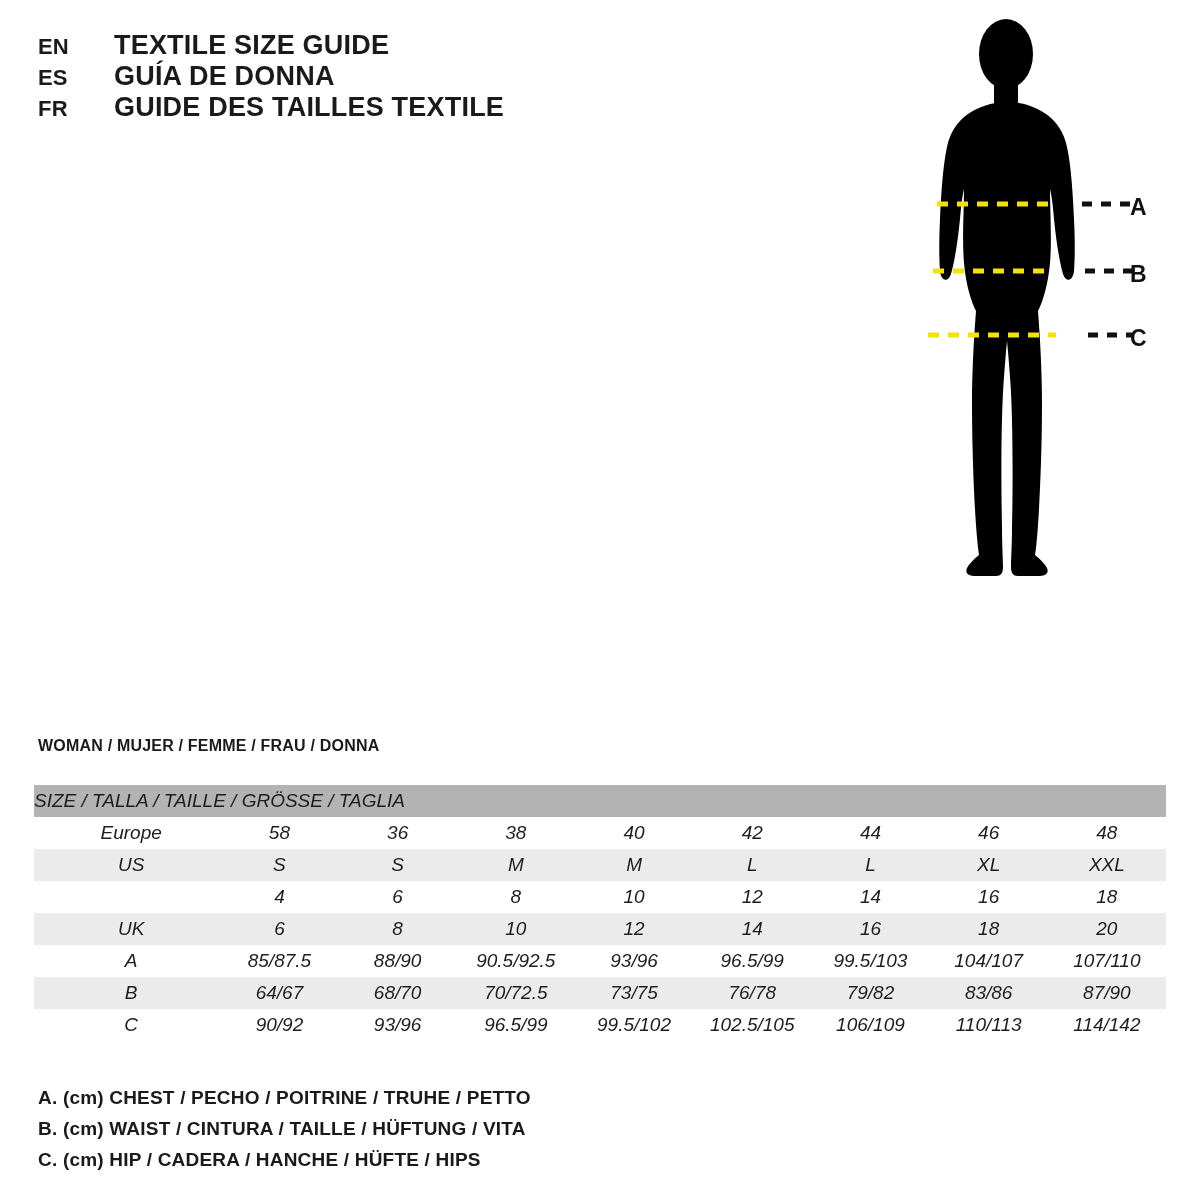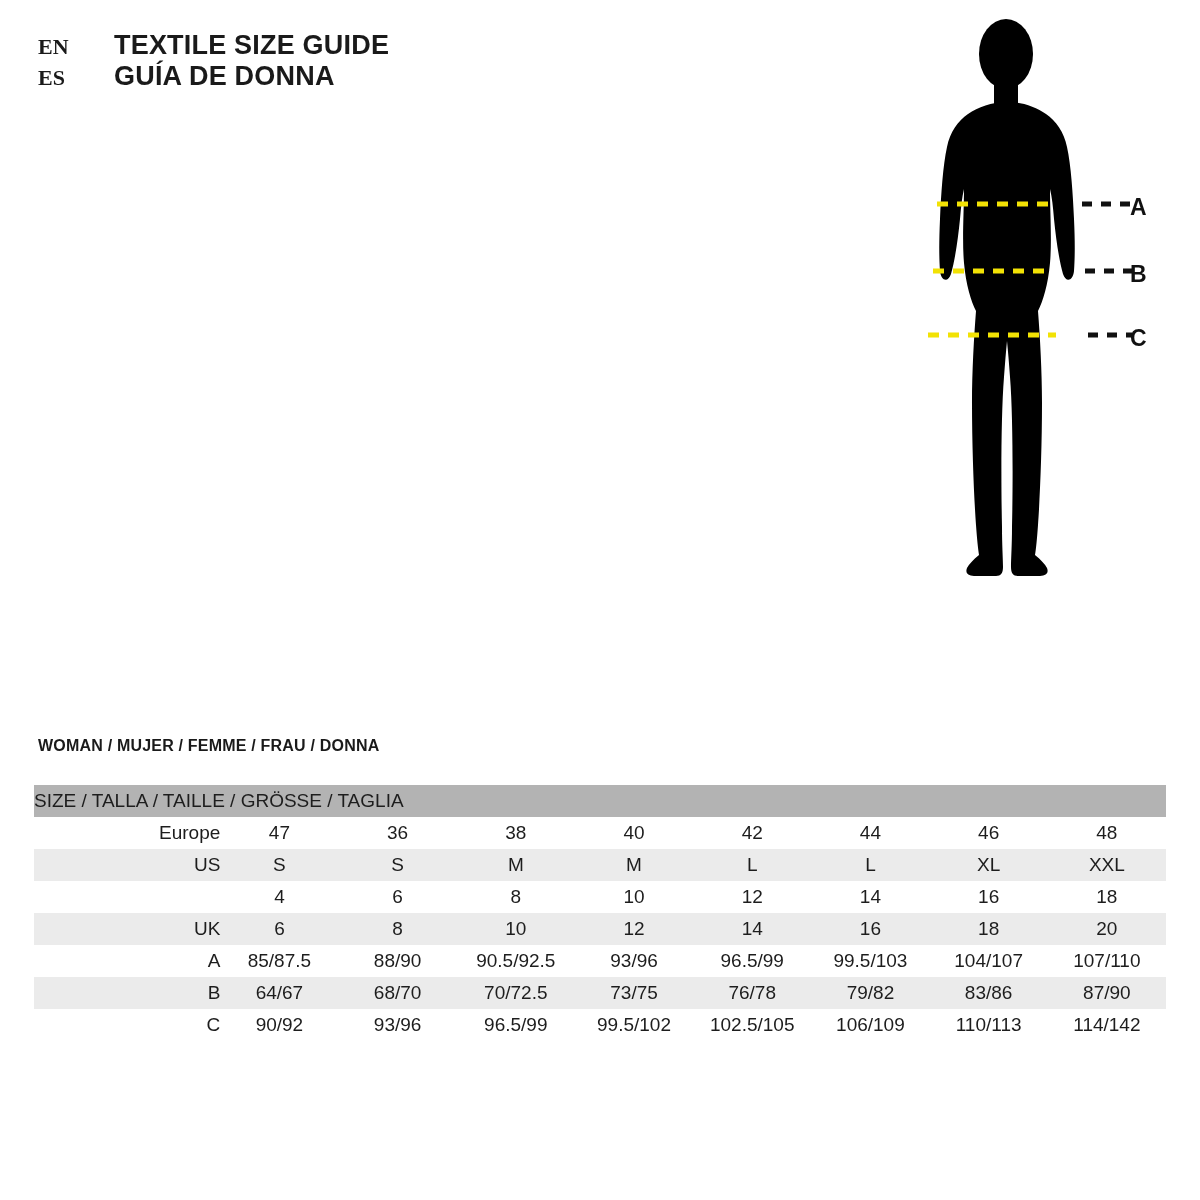--- a/index.html
+++ b/index.html
@@ -31,21 +31,20 @@
   .title-row {
     display: flex;
     align-items: baseline;
     height: 31px;
   }
   .title-lang {
     width: 76px;
     font-size: 22px;
     font-weight: bold;
     letter-spacing: 0.2px;
-    font-family: Liberation Serif, serif;
   }
   .title-text {
     font-size: 27px;
     font-weight: bold;
     letter-spacing: 0.2px;
     white-space: nowrap;
   }
 
   
   .figure-wrap {
@@ -81,20 +80,21 @@
     letter-spacing: 0.2px;
     white-space: nowrap;
   }
 
   
   .table-wrap {
     position: absolute;
     left: 34px;
     top: 785px;
     width: 1132px;
+    font-style: italic;
   }
   table.size-table {
     border-collapse: collapse;
     width: 1132px;
     table-layout: fixed;
   }
   table.size-table td, table.size-table th {
     font-size: 19px;
     font-weight: normal;
     padding: 0;
@@ -106,21 +106,21 @@
     background: #b3b3b3;
     font-weight: bold;
     text-align: left;
     padding-left: 8px;
     height: 30px;
     font-size: 18.5px;
   }
   .row-alt-a { background: #ffffff; }
   .row-alt-b { background: #ebebeb; margin-top: 41px; }
   .col-label {
-    text-align: right;
+    text-align: center;
     padding-left: 8px !important;
     width: 186px;
   }
   .cell { text-align: center; }
 
   
   .footnotes {
     position: absolute;
     left: 38px;
     top: 1087px;
@@ -140,20 +140,24 @@
 <div class="page">
 
   <div class="titles">
     <div class="title-row">
       <div class="title-lang">EN</div>
       <div class="title-text">TEXTILE SIZE GUIDE</div>
     </div>
     <div class="title-row">
       <div class="title-lang">ES</div>
       <div class="title-text">GUÍA DE DONNA</div>
+    </div>
+    <div class="title-row">
+      <div class="title-lang">FR</div>
+      <div class="title-text">GUIDE DES TAILLES TEXTILE</div>
     </div>
   </div>
 
   <div class="figure-wrap">
     <svg class="figure-svg" width="330" height="720" viewBox="0 0 330 720" xmlns="http://www.w3.org/2000/svg">
       <g>
 
         <ellipse cx="146" cy="36" rx="27" ry="35" fill="#000000"></ellipse>
 
         <path d="M134 62 h24 v28 h-24 z" fill="#000000"></path>
@@ -232,21 +236,21 @@
           <col style="width:118px">
           <col style="width:118px">
       </colgroup>
       <tbody>
         <tr class="hdr-row">
           <td colspan="9">SIZE / TALLA / TAILLE / GRÖSSE / TAGLIA</td>
         </tr>
 
         <tr class="row-alt-a">
           <td class="col-label">Europe</td>
-          <td class="cell">47</td>
+          <td class="cell">58</td>
           <td class="cell">36</td>
           <td class="cell">38</td>
           <td class="cell">40</td>
           <td class="cell">42</td>
           <td class="cell">44</td>
           <td class="cell">46</td>
           <td class="cell">48</td>
         </tr>
 
         <tr class="row-alt-b">
@@ -317,14 +321,19 @@
           <td class="cell">99.5/102</td>
           <td class="cell">102.5/105</td>
           <td class="cell">106/109</td>
           <td class="cell">110/113</td>
           <td class="cell">114/142</td>
         </tr>
       </tbody>
     </table>
   </div>
 
+  <div class="footnotes">
+    <div class="footnote">A. (cm) CHEST / PECHO / POITRINE / TRUHE / PETTO</div>
+    <div class="footnote">B. (cm) WAIST / CINTURA / TAILLE / HÜFTUNG / VITA</div>
+    <div class="footnote">C. (cm) HIP / CADERA / HANCHE / HÜFTE / HIPS</div>
+  </div>
 
 </div>
 
 </body></html>

